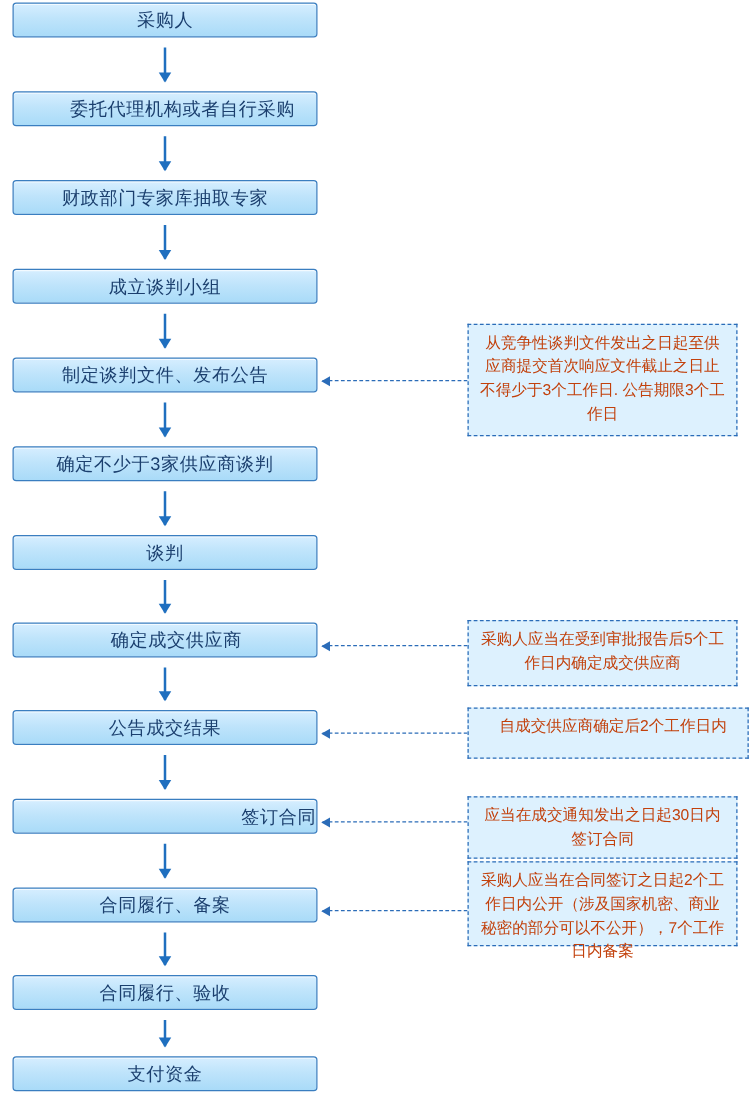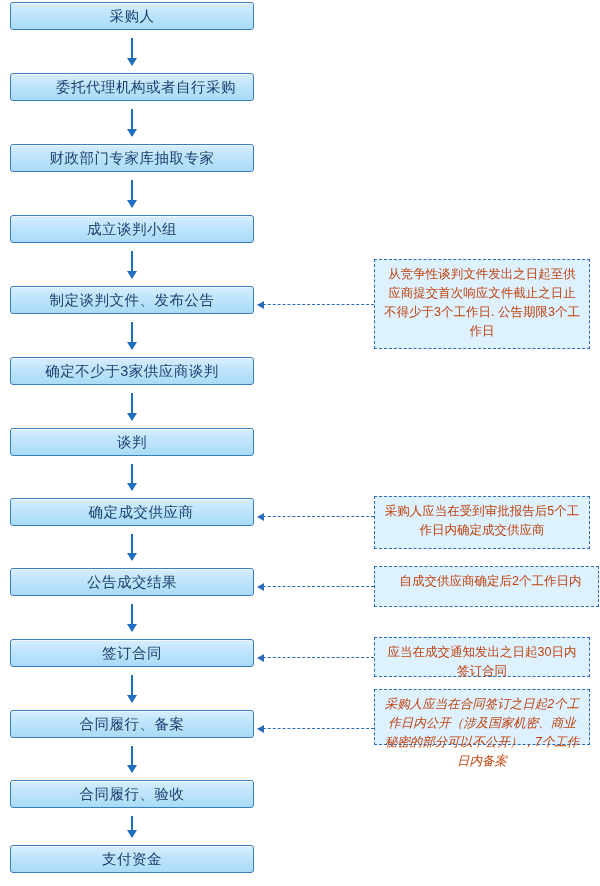--- a/index.html
+++ b/index.html
@@ -112,21 +112,21 @@
     </div>
   <div class="node" style="top:428px;">
       <span>谈判</span>
     </div>
   <div class="node" style="top:498px;padding-left:18px;">
       <span>确定成交供应商</span>
     </div>
   <div class="node" style="top:568px;">
       <span>公告成交结果</span>
     </div>
-  <div class="node" style="top:639px;">
+  <div class="node" style="top:639px;justify-content:flex-end;">
       <span>签订合同</span>
     </div>
   <div class="node" style="top:710px;">
       <span>合同履行、备案</span>
     </div>
   <div class="node" style="top:780px;">
       <span>合同履行、验收</span>
     </div>
   <div class="node" style="top:845px;">
       <span>支付资金</span>
@@ -147,16 +147,16 @@
 
   <div class="connector to-left" style="left:258px; top:304px; width:116px;"></div>
   <div class="connector to-left" style="left:258px; top:516px; width:116px;"></div>
   <div class="connector to-left" style="left:258px; top:586px; width:116px;"></div>
   <div class="connector to-left" style="left:258px; top:657px; width:116px;"></div>
   <div class="connector to-left" style="left:258px; top:728px; width:116px;"></div>
 
   <div class="note" style="left:374px; top:259px; width:216px; height:90px;"><span>从竞争性谈判文件发出之日起至供应商提交首次响应文件截止之日止不得少于3个工作日. 公告期限3个工作日</span></div>
   <div class="note" style="left:374px; top:496px; width:216px; height:53px;"><span>采购人应当在受到审批报告后5个工作日内确定成交供应商</span></div>
   <div class="note" style="left:374px; top:566px; width:225px; height:41px;padding-left:16px;"><span>自成交供应商确定后2个工作日内</span></div>
-  <div class="note" style="left:374px; top:637px; width:216px; height:40px;"><span>应当在成交通知发出之日起30日内签订合同</span></div>
-  <div class="note" style="left:374px; top:689px; width:216px; height:56px;font-style:italic;"><span>采购人应当在合同签订之日起2个工作日内公开（涉及国家机密、商业秘密的部分可以不公开），7个工作日内备案</span></div>
+  <div class="note" style="left:374px; top:637px; width:216px; height:50px;"><span>应当在成交通知发出之日起30日内签订合同</span></div>
+  <div class="note" style="left:374px; top:689px; width:216px; height:68px;"><span>采购人应当在合同签订之日起2个工作日内公开（涉及国家机密、商业秘密的部分可以不公开），7个工作日内备案</span></div>
 
 </div>
 
 </body></html>

